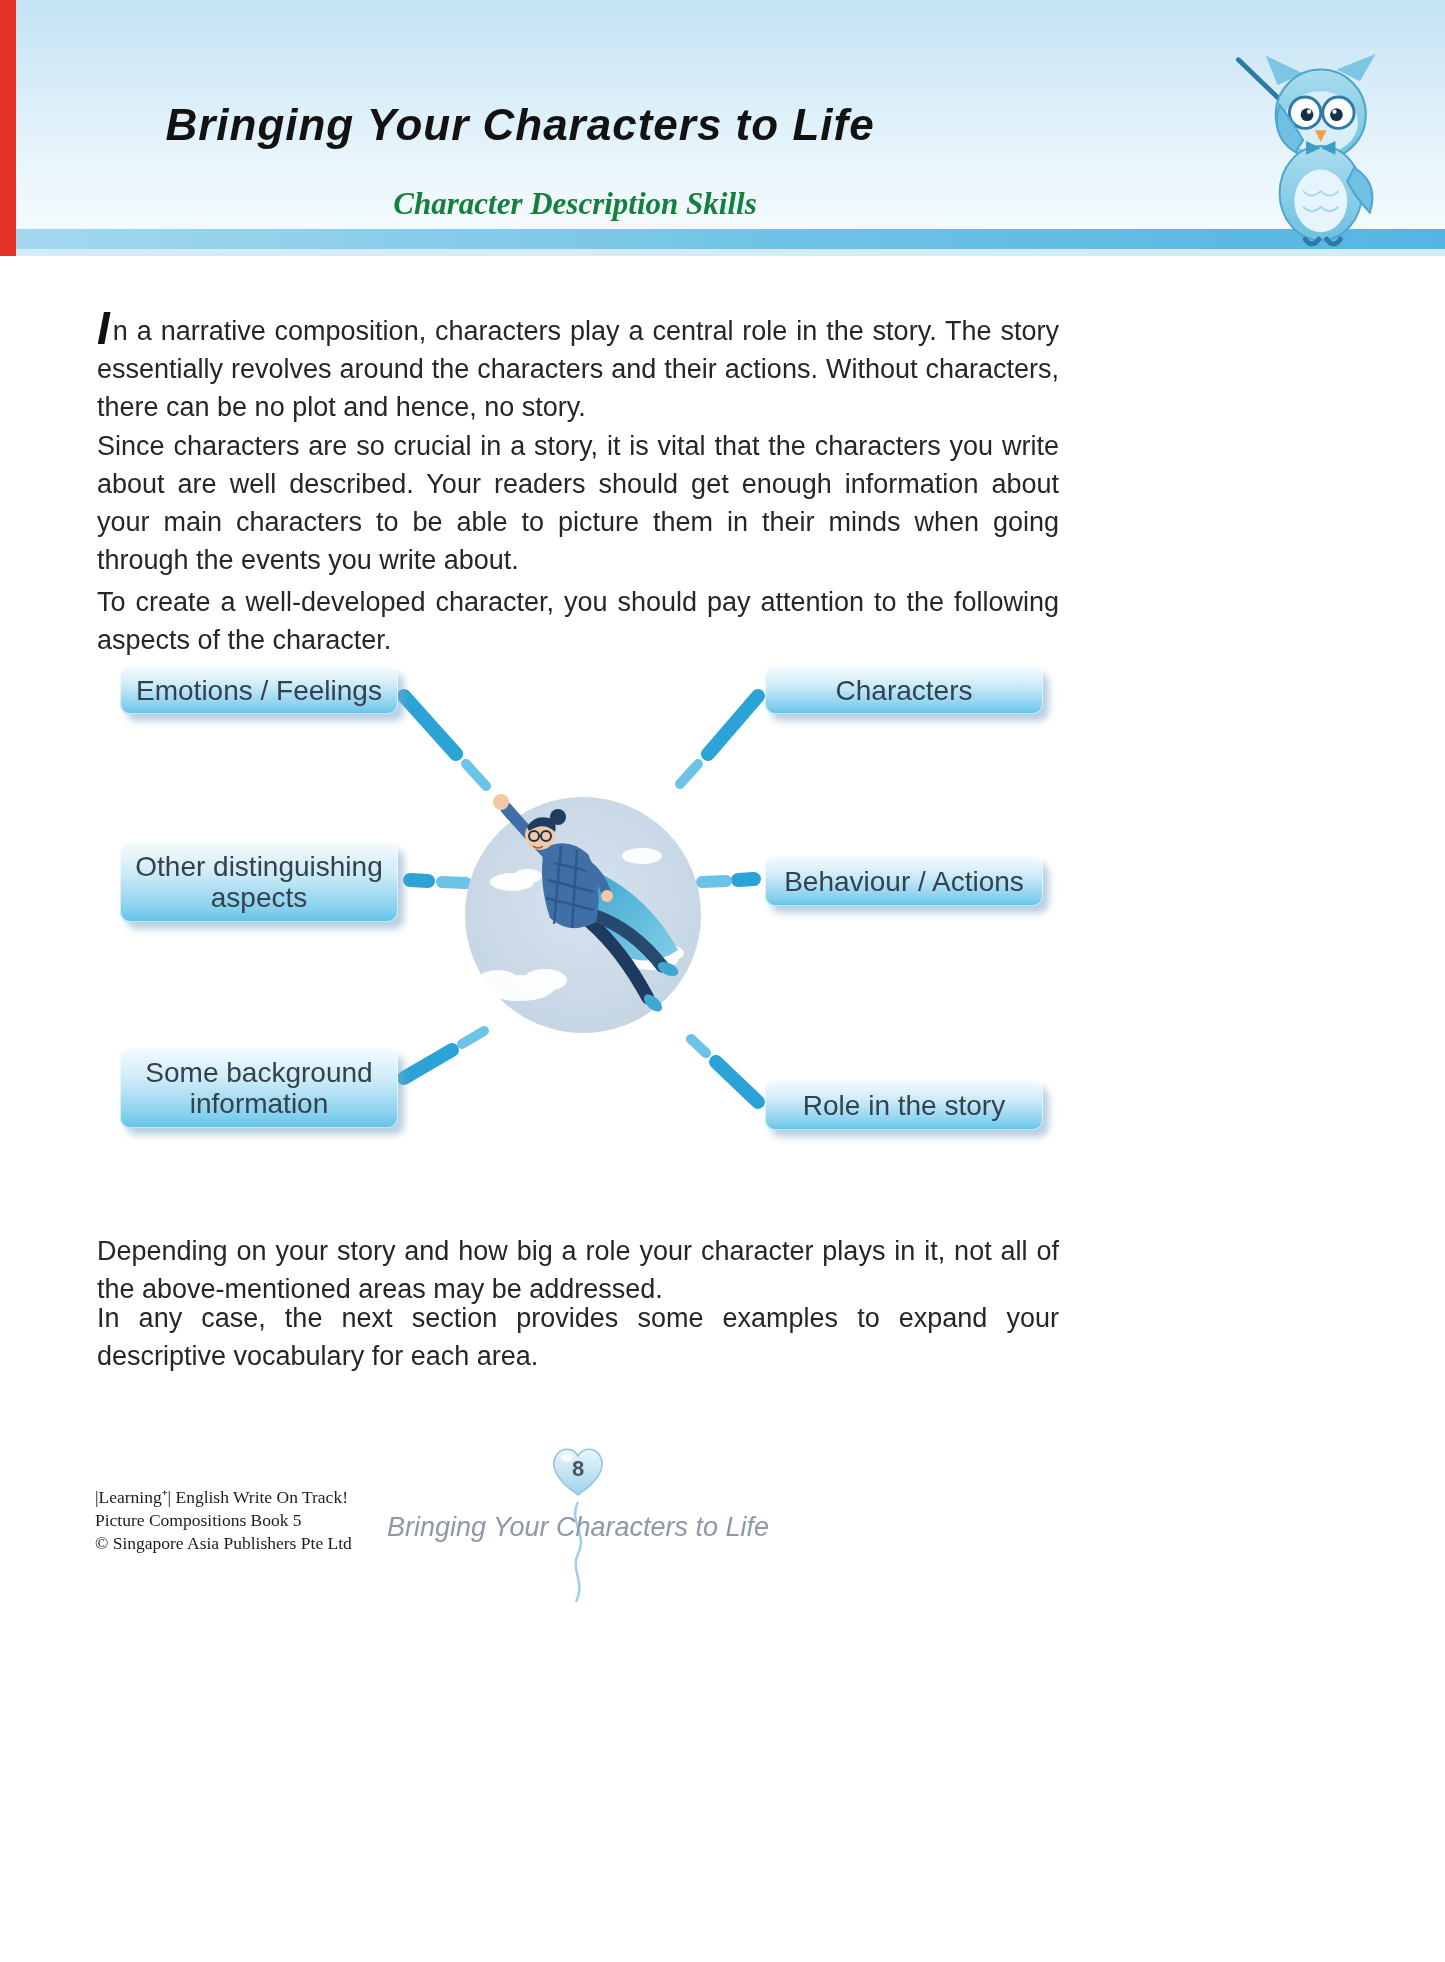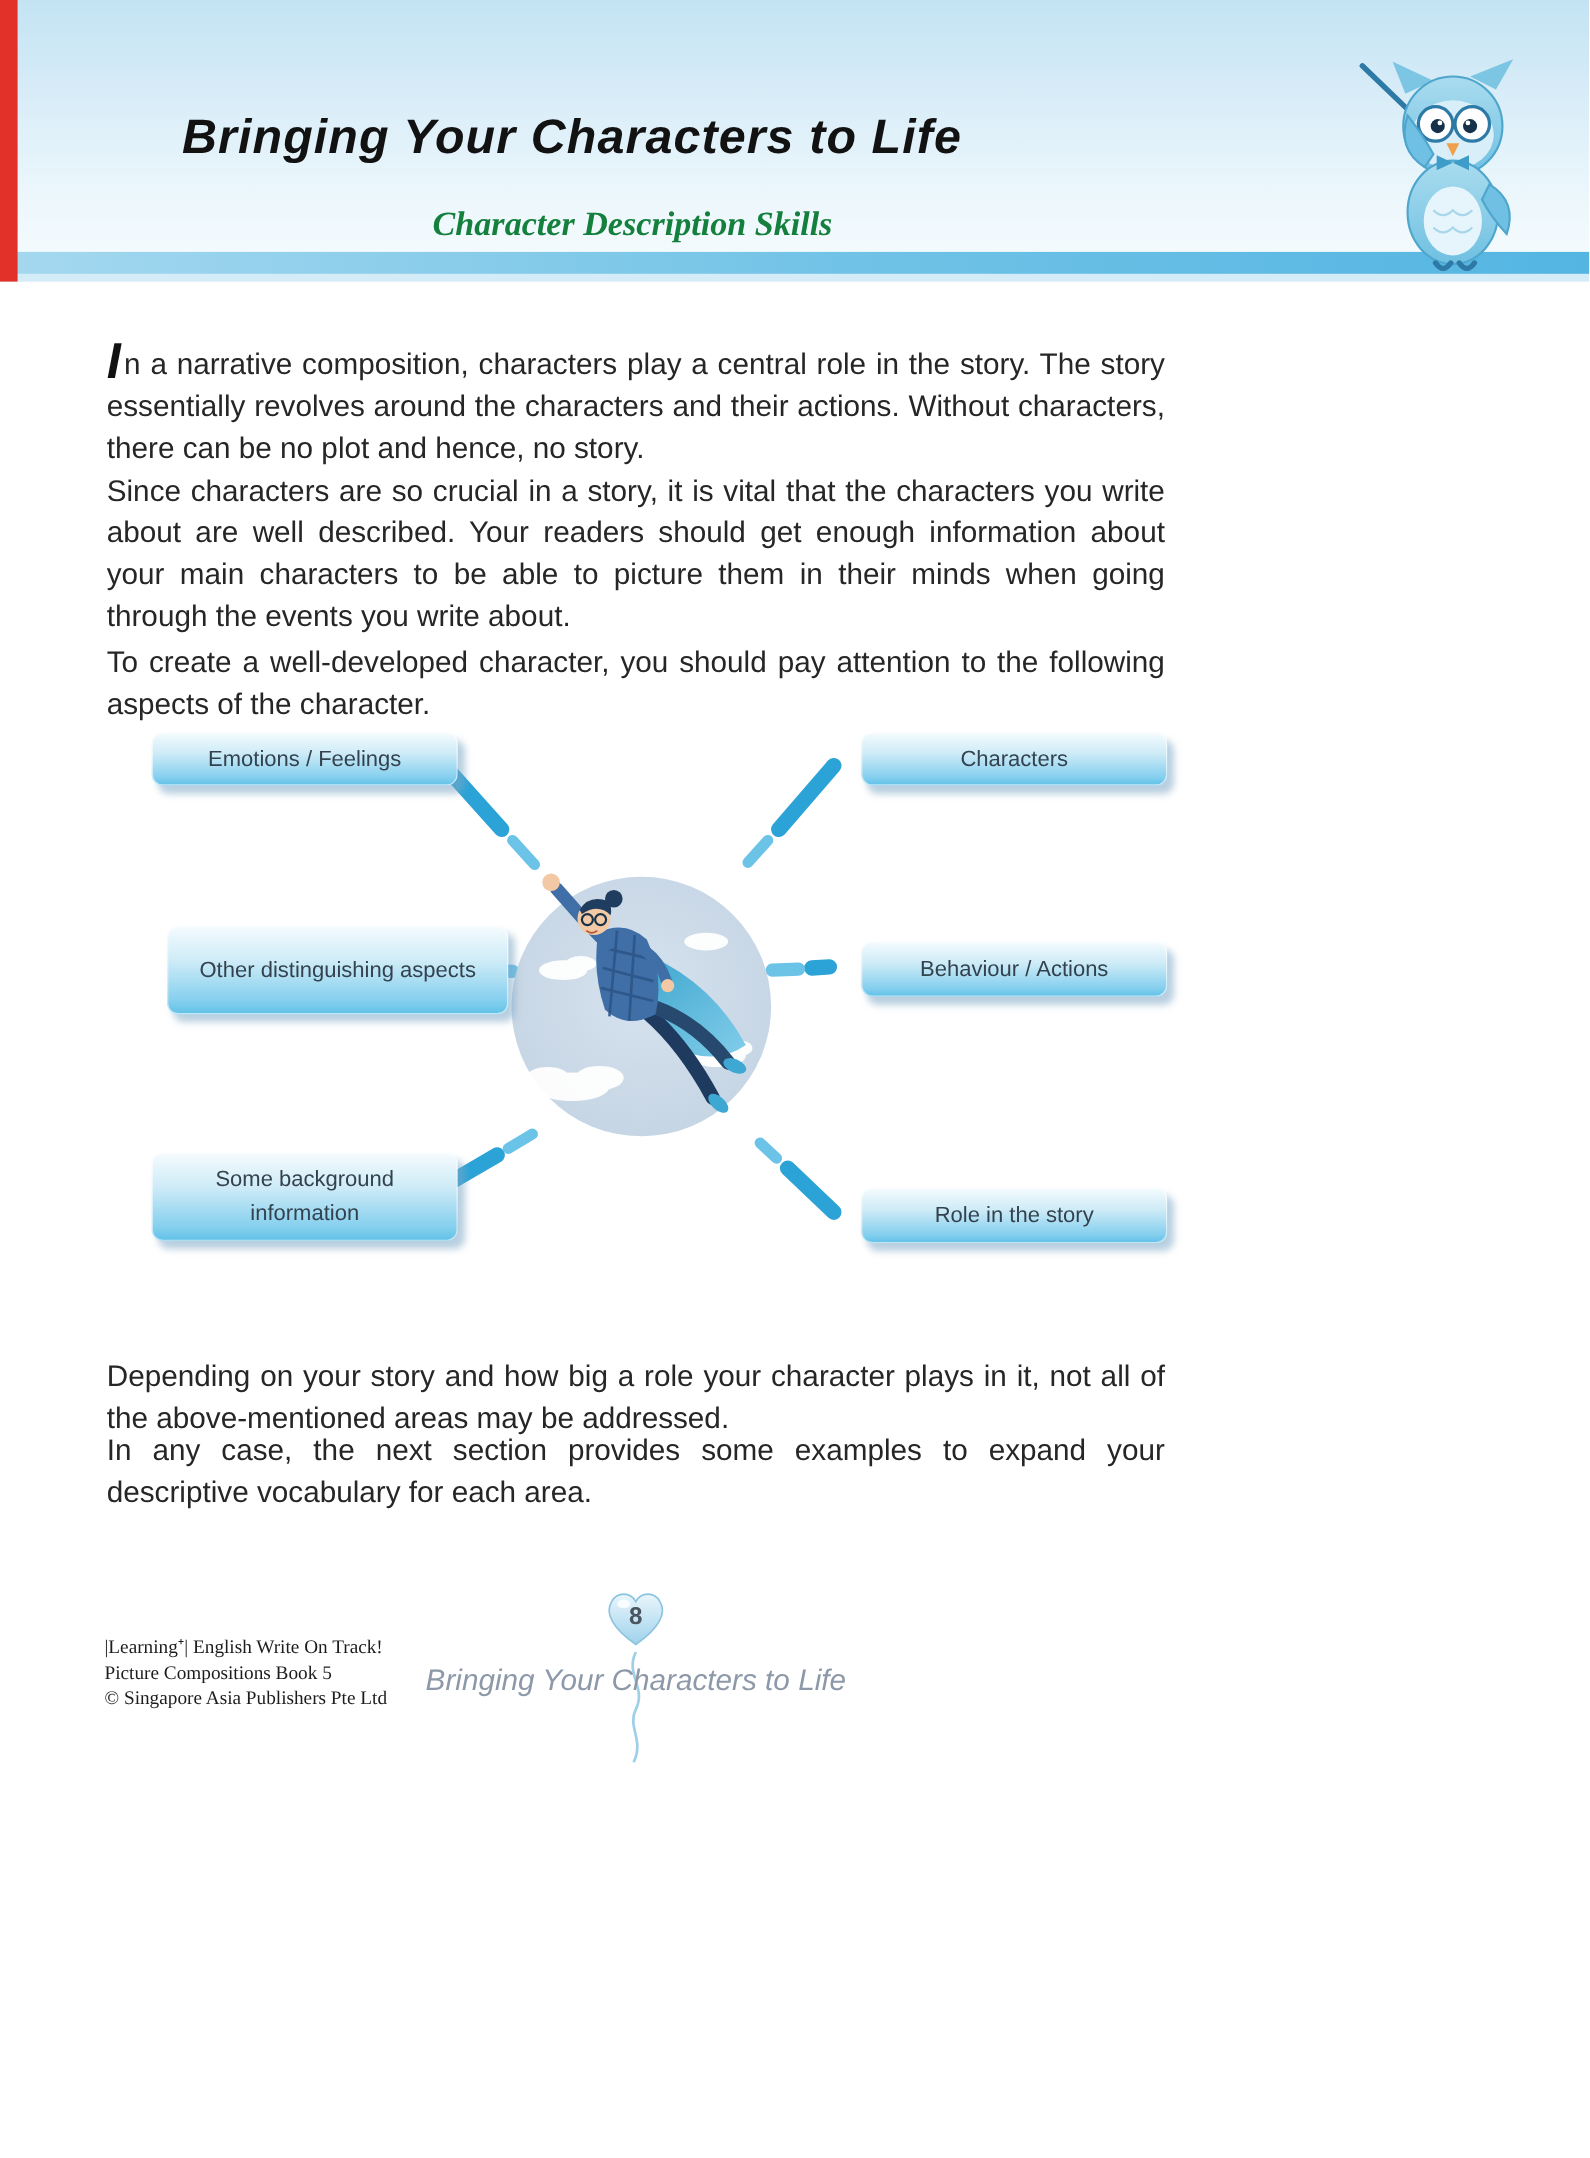--- a/index.html
+++ b/index.html
@@ -45,25 +45,25 @@
     vertical-align:-4px;margin-right:3px;color:#111;
   }
   
   .diagram{position:absolute;top:650px;left:0;width:1445px;height:515px;}
   .diagram-art{position:absolute;inset:0;width:1445px;height:515px;}
   .dbox{
     position:absolute;border-radius:10px;
     background:linear-gradient(180deg,#f5fbfe 0%,#cdebf7 40%,#84cfee 85%,#60c1e8 100%);
     box-shadow:6px 7px 7px rgba(125,168,198,.55), inset 0 0 0 1px rgba(255,255,255,.6);
     display:flex;align-items:center;justify-content:center;text-align:center;
-    color:#33424e;font-size:20px;line-height:31px;padding:4px 10px;box-sizing:border-box;margin-left:18px;
+    color:#33424e;font-size:28px;line-height:31px;padding:4px 10px;box-sizing:border-box;
   }
   .b1{left:120px;top:16px;width:278px;height:48px;}
   .b2{left:765px;top:16px;width:278px;height:48px;}
-  .b3{left:134px;top:192px;width:310px;height:80px;}
+  .b3{left:120px;top:192px;width:278px;height:80px;}
   .b4{left:765px;top:206px;width:278px;height:50px;}
   .b5{left:120px;top:398px;width:278px;height:80px;}
   .b6{left:765px;top:430px;width:278px;height:50px;}
   
   .imprint{
     position:absolute;left:95px;top:1486px;
     font-family:"Liberation Serif", serif;font-size:17.5px;line-height:23px;color:#1c1c1c;
   }
   .heart-wrap{position:absolute;left:548px;top:1442px;width:60px;height:58px;}
   .heart-num{

